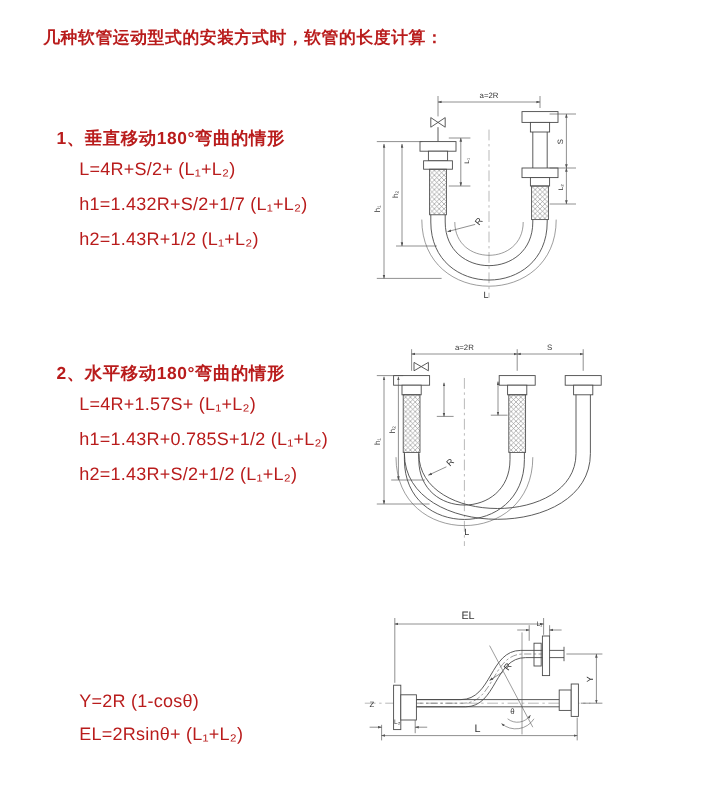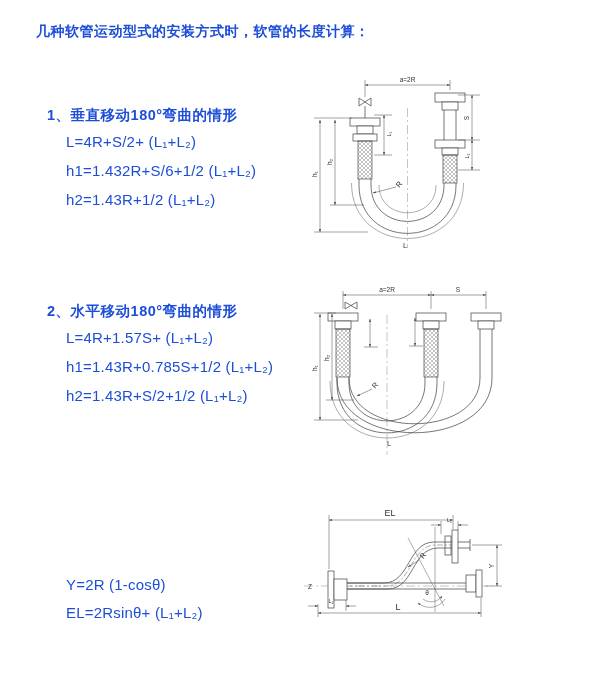--- a/index.html
+++ b/index.html
@@ -1,17 +1,17 @@
 <!DOCTYPE html>
 <html><head>
 <meta charset="utf-8">
 <style>
   html,body{margin:0;padding:0;background:#ffffff;}
   #page{position:relative;width:600px;height:675px;background:#ffffff;overflow:hidden;
-        font-family:"Liberation Sans","DejaVu Sans",sans-serif;color:#1d4ed8;}
+        font-family:"Liberation Sans","DejaVu Sans",sans-serif;color:#b91c1c;}
   .title{position:absolute;left:36px;top:23px;font-size:14px;font-weight:600;letter-spacing:.5px;}
   .section{position:absolute;}
   .sec-heading{font-size:14.5px;font-weight:600;letter-spacing:.5px;}
   .formula{position:absolute;font-size:15px;letter-spacing:.2px;white-space:pre;}
   svg{position:absolute;overflow:visible;}
   svg .ln{stroke:#4a4a4a;stroke-width:.75;fill:none;}
   svg .thin{stroke:#5a5a5a;stroke-width:.5;fill:none;}
   svg .dim{stroke:#555;stroke-width:.55;fill:none;}
   svg .cl{stroke:#8a8a8a;stroke-width:.5;fill:none;stroke-dasharray:9 3 2 3;}
   svg .fit{fill:#ffffff;stroke:#4a4a4a;stroke-width:.75;}
@@ -23,21 +23,21 @@
 <body>
 
 <div id="page">
 
   <div class="title">几种软管运动型式的安装方式时，软管的长度计算：</div>
 
   <div class="section" style="left:47px;top:106px;">
     <div class="sec-heading">1、垂直移动180°弯曲的情形</div>
   </div>
   <div class="formula" style="left:66px;top:133px;">L=4R+S/2+ (L₁+L₂)</div>
-  <div class="formula" style="left:66px;top:162px;">h1=1.432R+S/6+1/2 (L₁+L₂)</div>
+  <div class="formula" style="left:66px;top:162px;">h1=1.432R+S/2+1/7 (L₁+L₂)</div>
   <div class="formula" style="left:66px;top:191px;">h2=1.43R+1/2 (L₁+L₂)</div>
 
   <div class="section" style="left:47px;top:302px;">
     <div class="sec-heading">2、水平移动180°弯曲的情形</div>
   </div>
   <div class="formula" style="left:66px;top:329px;">L=4R+1.57S+ (L₁+L₂)</div>
   <div class="formula" style="left:66px;top:358px;">h1=1.43R+0.785S+1/2 (L₁+L₂)</div>
   <div class="formula" style="left:66px;top:387px;">h2=1.43R+S/2+1/2 (L₁+L₂)</div>
 
   <div class="formula" style="left:66px;top:576px;">Y=2R (1-cosθ)</div>

